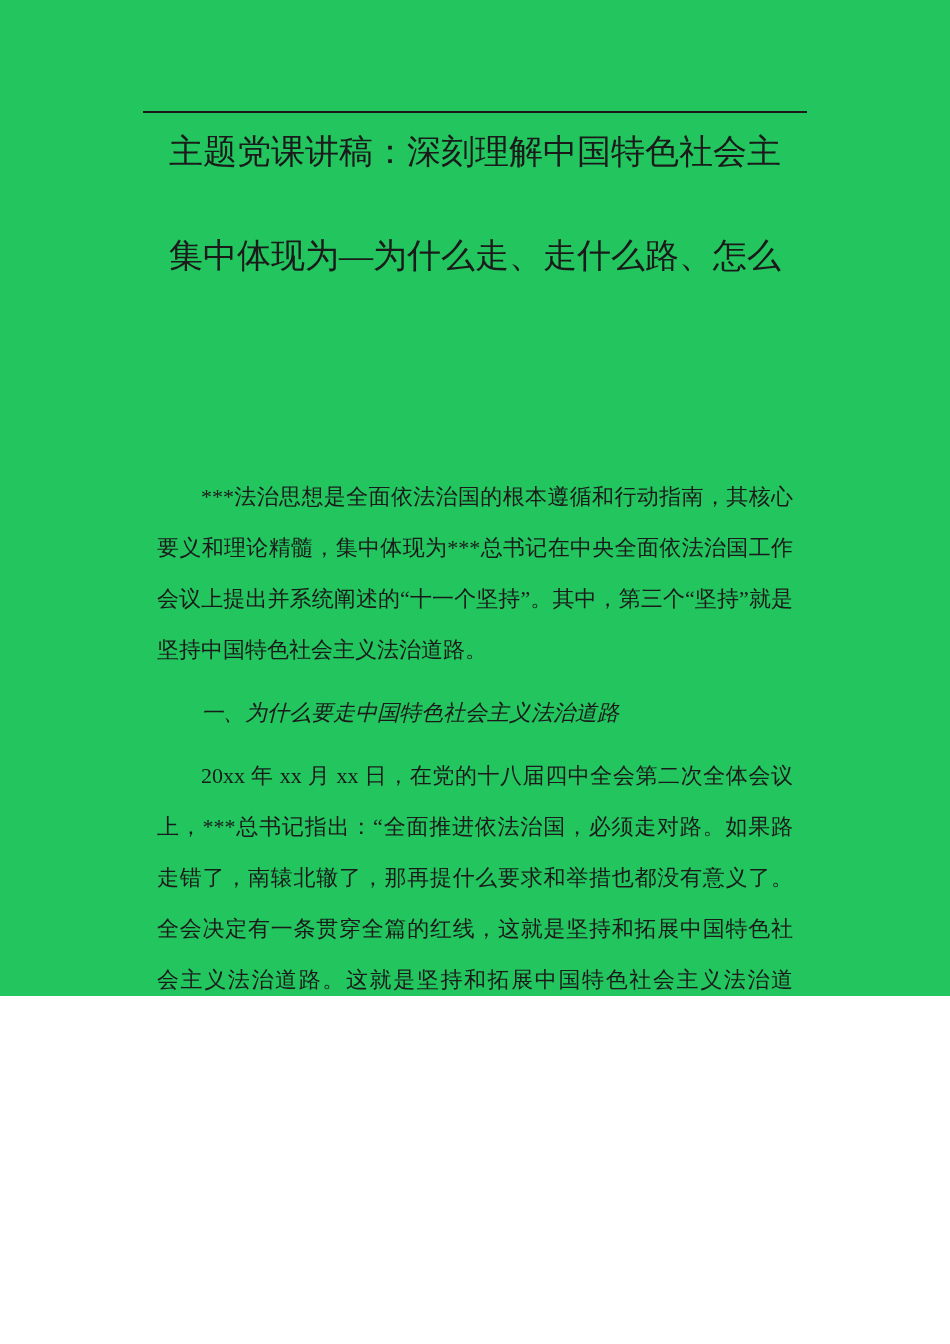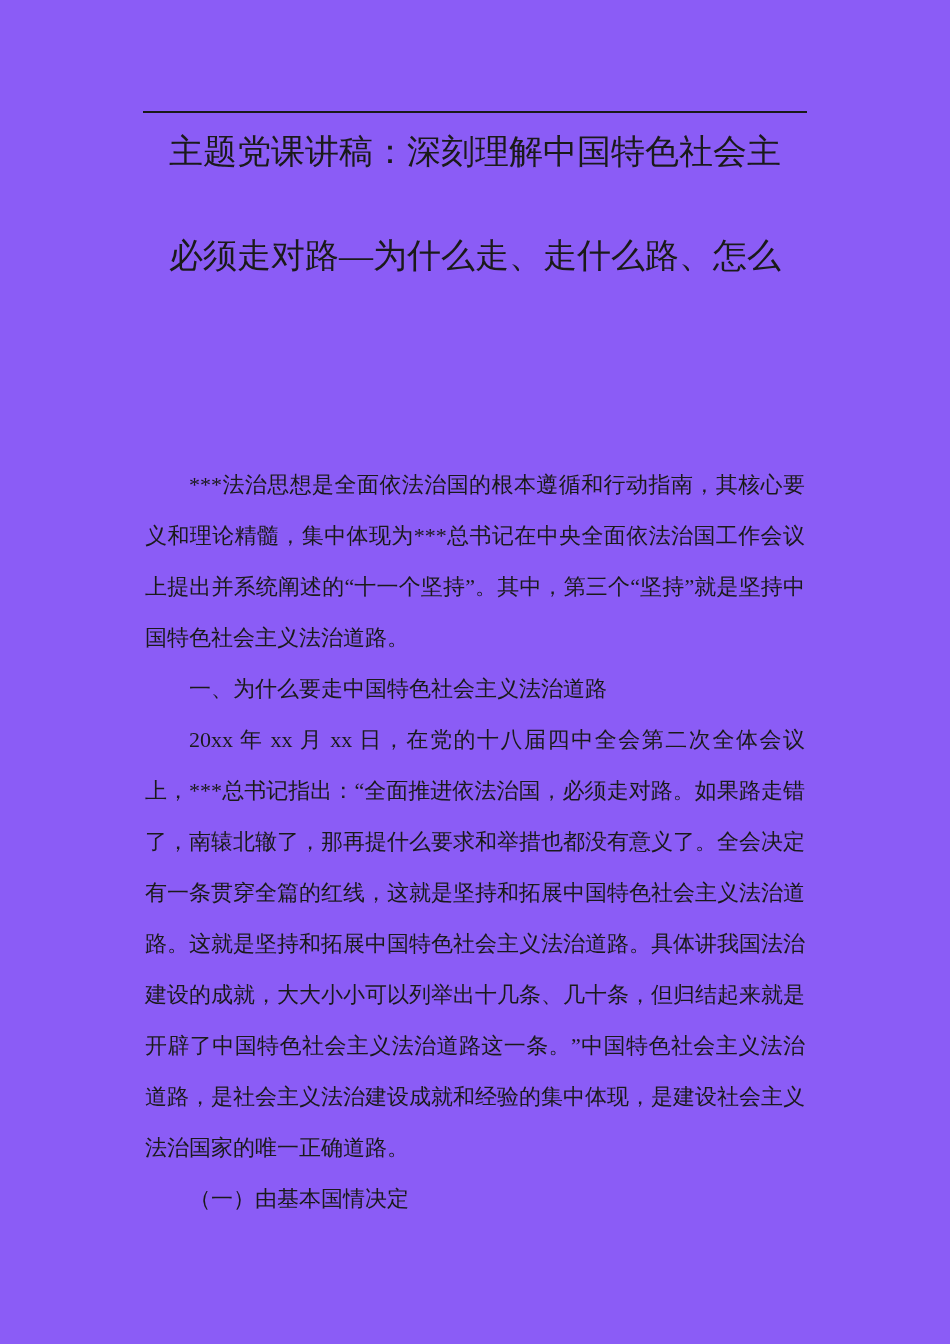--- a/index.html
+++ b/index.html
@@ -3,22 +3,22 @@
 <meta charset="utf-8">
 <style>
   html, body {
     margin: 0;
     padding: 0;
     background: #ffffff;
   }
   .page {
     position: relative;
     width: 950px;
-    height: 1344px;
-    background: #8b5cf6;
+    height: 996px;
+    background: #22c55e;
     color: #1a1a1a;
     font-family: "Liberation Serif", "DejaVu Serif", serif;
     overflow: hidden;
   }
   .top-rule {
     position: absolute;
     left: 143px;
     top: 111px;
     width: 664px;
     height: 2px;
@@ -41,40 +41,41 @@
   }
   .doc-body {
     position: absolute;
     left: 145px;
     top: 459px;
     width: 660px;
     font-size: 22px;
     line-height: 51px;
   }
   .para {
-    margin: 0;
+    margin: 12px;
     padding: 0;
     text-indent: 2em;
     text-align: justify;
     text-align-last: left;
   }
   .para.heading {
     text-align: left;
+    font-style: italic;
   }
 </style>
 </head>
 <body>
 
 <div class="page">
 
   <div class="top-rule"></div>
 
   <h1 class="doc-title">
     <span class="title-line">主题党课讲稿：深刻理解中国特色社会主</span>
-    <span class="title-line">必须走对路—为什么走、走什么路、怎么</span>
+    <span class="title-line">集中体现为—为什么走、走什么路、怎么</span>
   </h1>
 
   <div class="doc-body">
     <p class="para">***法治思想是全面依法治国的根本遵循和行动指南，其核心要义和理论精髓，集中体现为***总书记在中央全面依法治国工作会议上提出并系统阐述的“十一个坚持”。其中，第三个“坚持”就是坚持中国特色社会主义法治道路。</p>
     <p class="para heading">一、为什么要走中国特色社会主义法治道路</p>
     <p class="para">20xx 年 xx 月 xx 日，在党的十八届四中全会第二次全体会议上，***总书记指出：“全面推进依法治国，必须走对路。如果路走错了，南辕北辙了，那再提什么要求和举措也都没有意义了。全会决定有一条贯穿全篇的红线，这就是坚持和拓展中国特色社会主义法治道路。这就是坚持和拓展中国特色社会主义法治道路。具体讲我国法治建设的成就，大大小小可以列举出十几条、几十条，但归结起来就是开辟了中国特色社会主义法治道路这一条。”中国特色社会主义法治道路，是社会主义法治建设成就和经验的集中体现，是建设社会主义法治国家的唯一正确道路。</p>
     <p class="para heading">（一）由基本国情决定</p>
   </div>
 
 </div>

